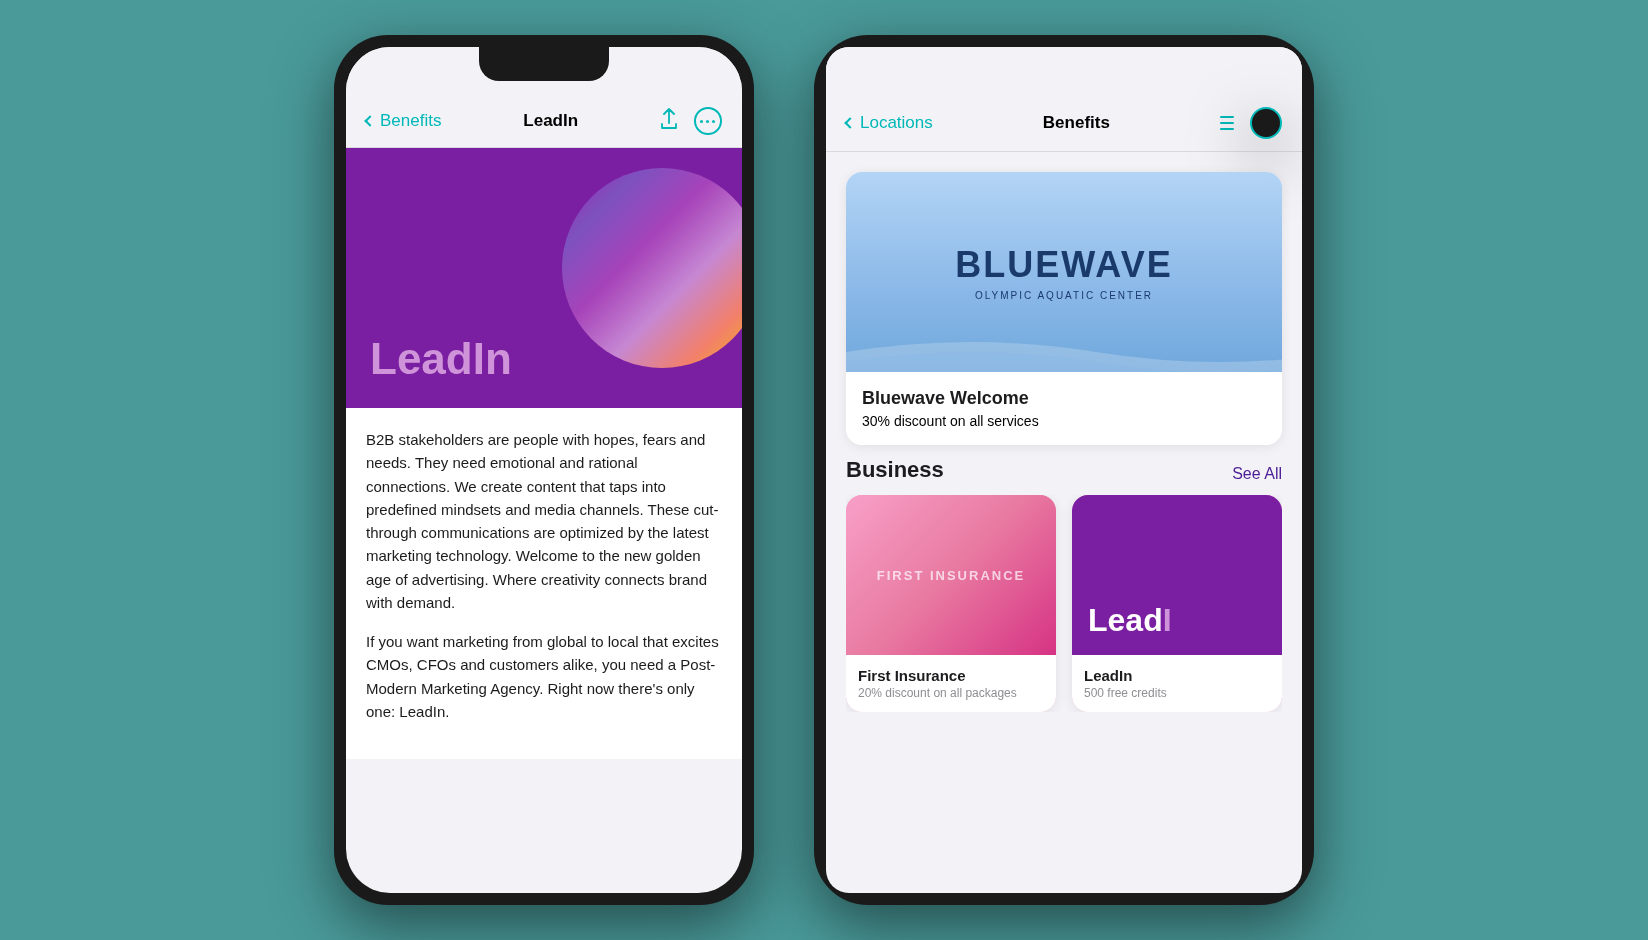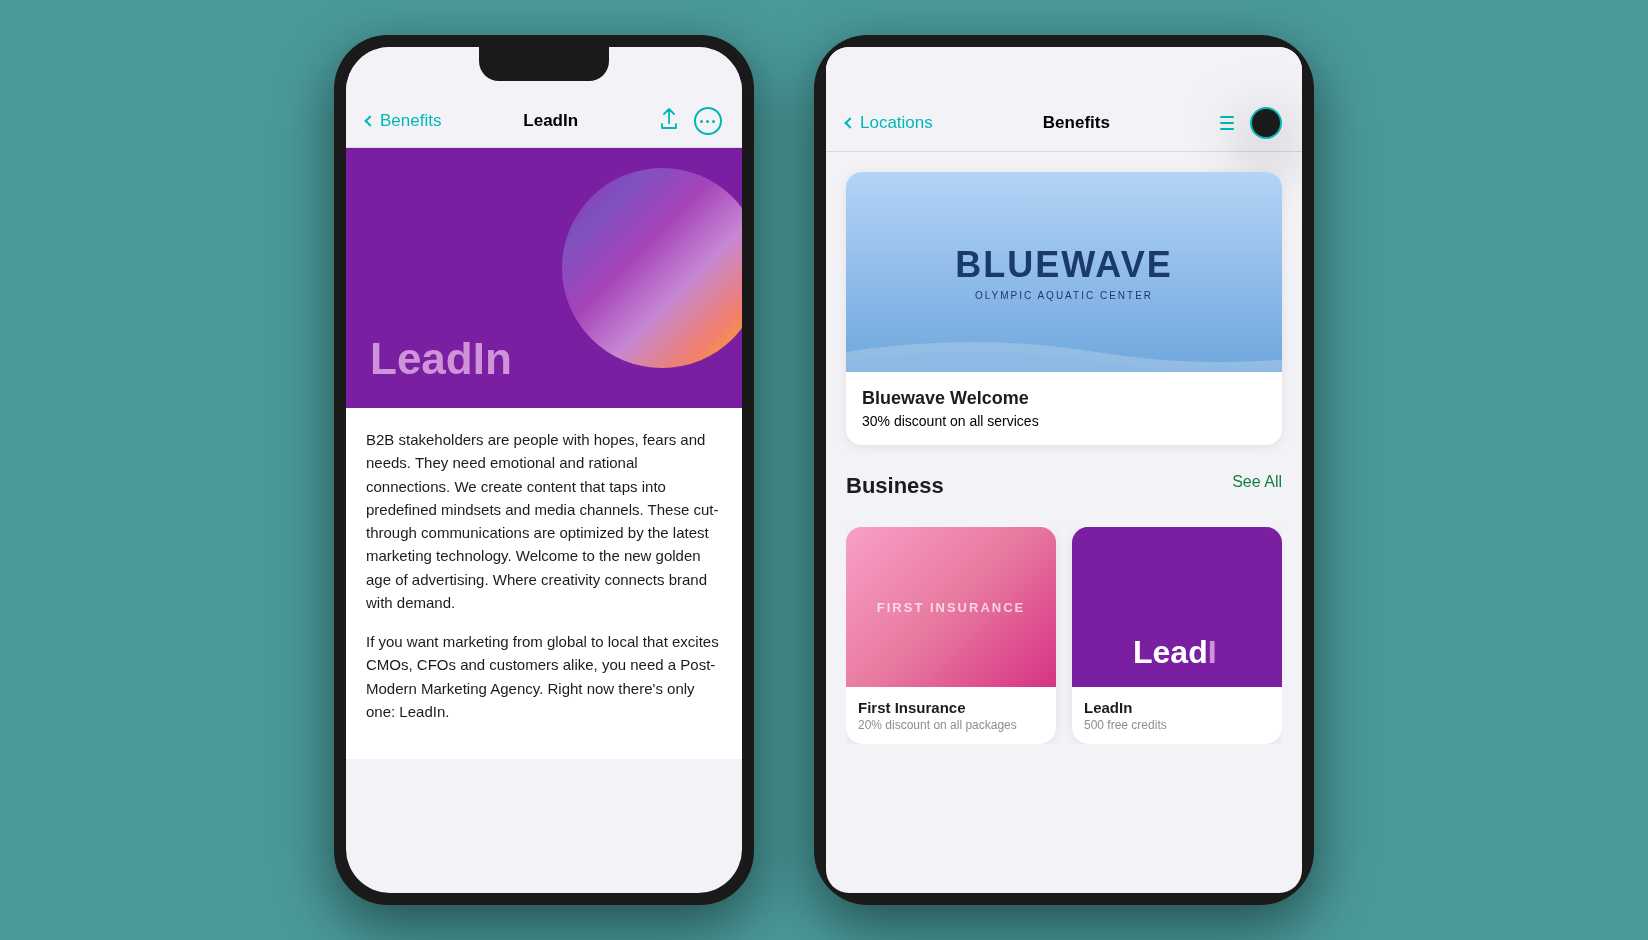--- a/index.html
+++ b/index.html
@@ -186,21 +186,21 @@
       color: #00b8b8;
       font-size: 14px;
     }
 
     .phone-right .content {
       flex: 1;
       overflow: hidden;
       padding: 20px;
       display: flex;
       flex-direction: column;
-      gap: 28px;
+      gap: 12px;
     }
 
     
     .featured-card {
       background: white;
       border-radius: 16px;
       overflow: hidden;
       box-shadow: 0 2px 12px rgba(0,0,0,0.08);
       flex-shrink: 0;
     }
@@ -256,32 +256,32 @@
 
     .featured-card-body .card-desc {
       font-size: 14px;
       color: #000000;
     }
 
     
     .section-header {
       display: flex;
       justify-content: space-between;
-      align-items: flex-start;
+      align-items: flex-end;
       flex-shrink: 0;
     }
 
     .section-title {
       font-size: 22px;
       font-weight: 700;
       color: #1c1c1e;
     }
 
     .see-all {
-      color: #15803d;
+      color: #4c1d95;
       font-size: 16px;
     }
 
     .business-cards {
       display: flex;
       gap: 16px;
       flex-shrink: 0;
       overflow: hidden;
     }
 
@@ -324,21 +324,20 @@
       height: 100%;
       display: flex;
       align-items: flex-end;
       padding: 16px;
     }
 
     .leadin-card-text {
       font-size: 32px;
       font-weight: 700;
       color: white;
-      margin-left: 45px;
     }
 
     .leadin-card-text span {
       color: #ce93d8;
     }
 
     .biz-card-body {
       padding: 12px;
       background: white;
     }

